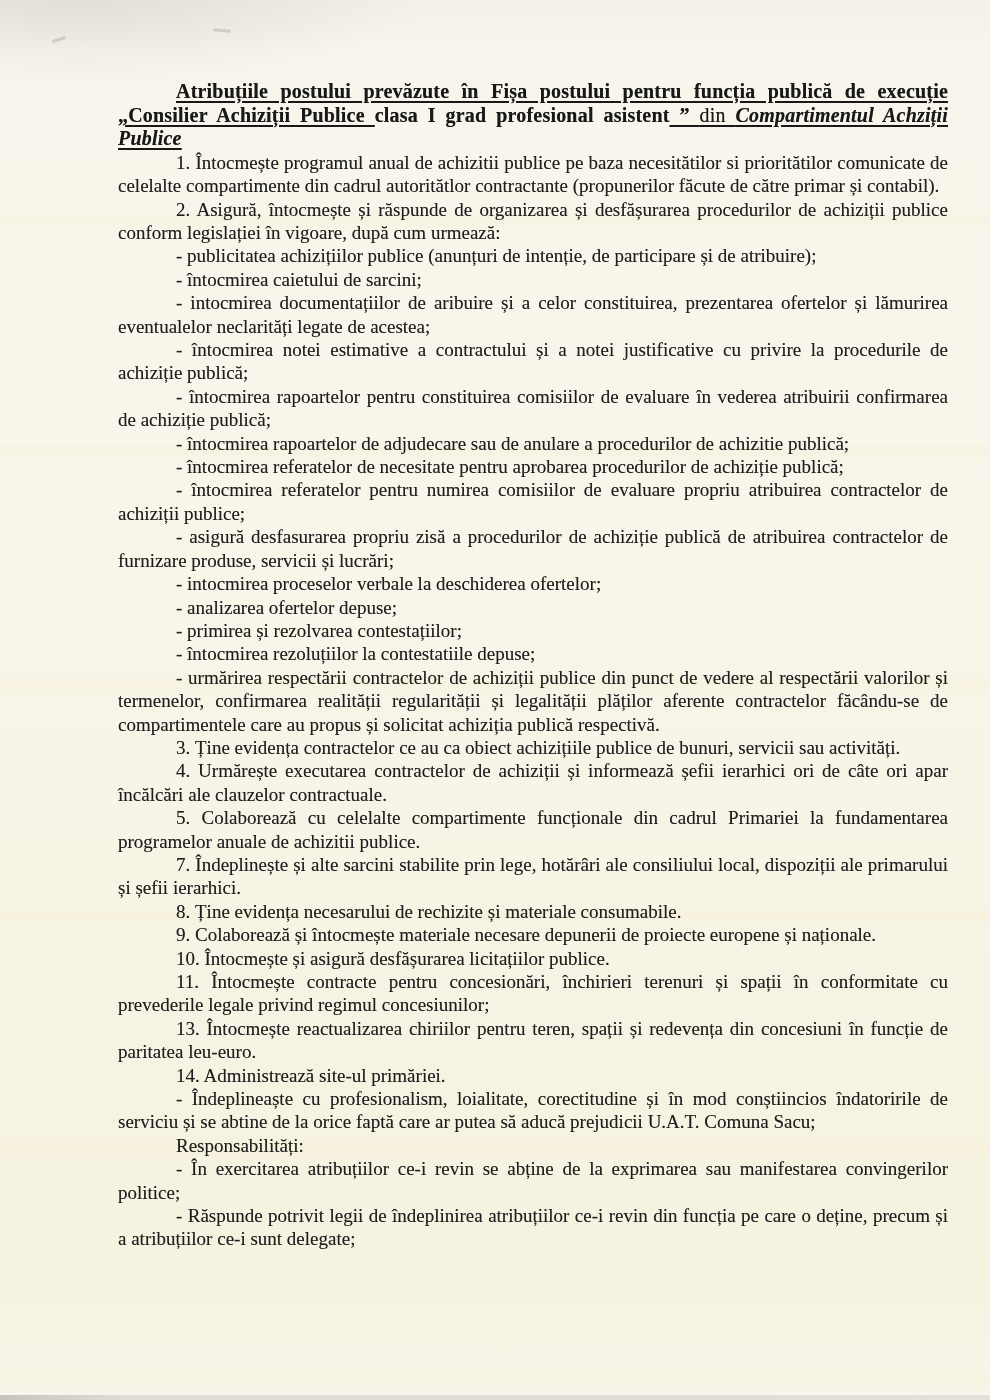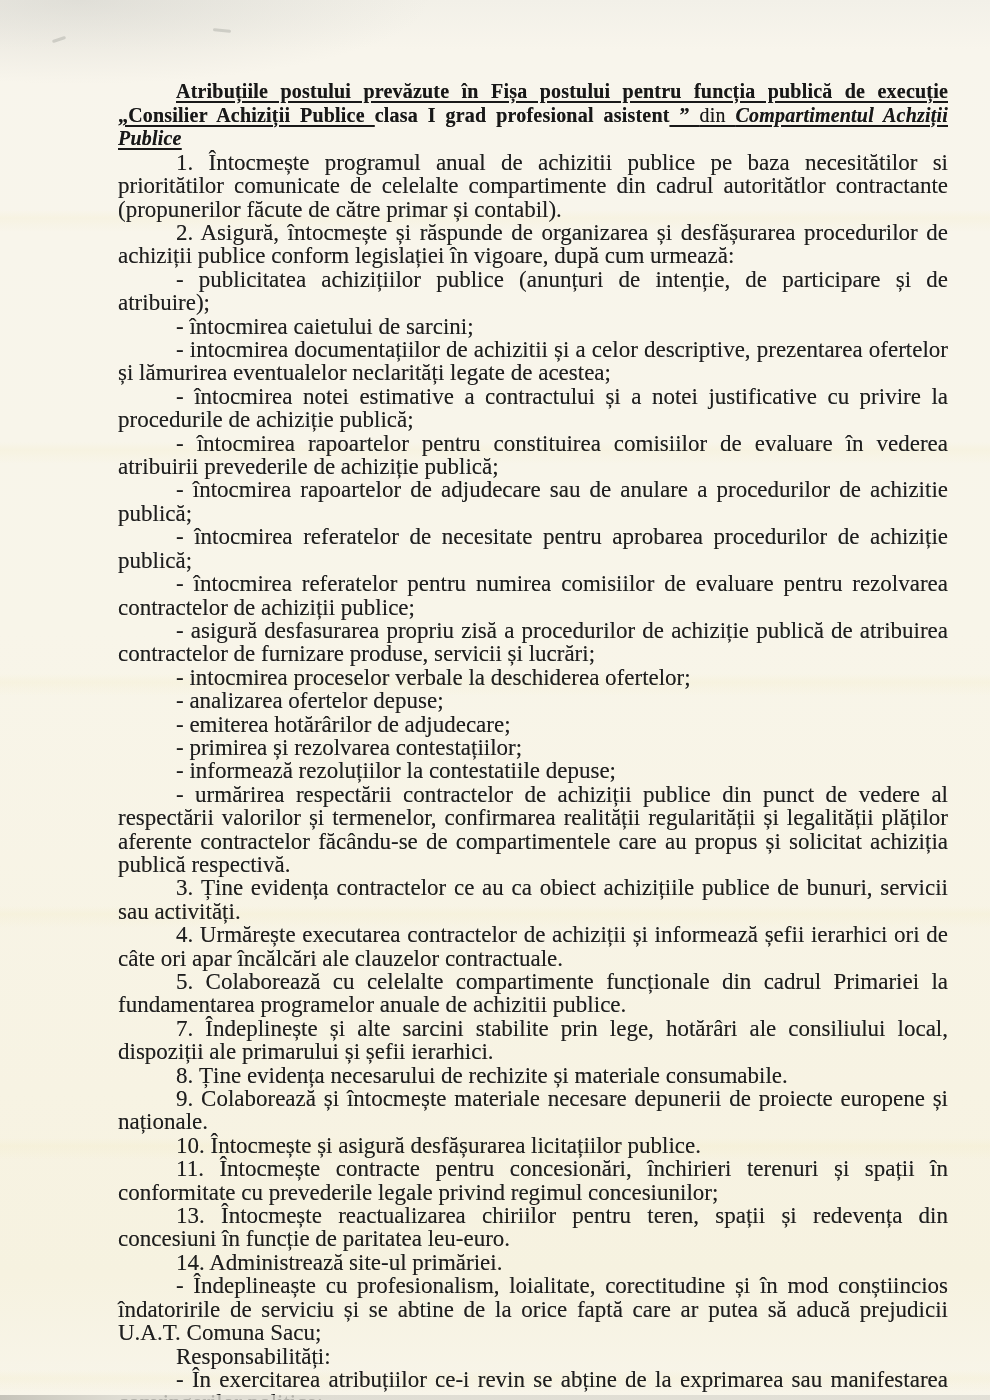--- a/index.html
+++ b/index.html
@@ -79,21 +79,21 @@
   .seg.b { font-weight: bold; }
   .seg.r { font-weight: normal; }
   .seg.i { font-style: italic; }
   .seg.u {
     text-decoration: underline;
     text-decoration-thickness: 2px;
     text-underline-offset: 3px;
   }
   .doc-body p {
     margin: 0;
-    font-size: 23px;
+    font-size: 19px;
     line-height: 23.4px;
     text-align: justify;
     text-indent: 58px;
     text-shadow: 0 0 0.5px rgba(30,30,30,0.45);
   }
 </style>
 </head>
 <body>
 
 <div class="paper">
@@ -101,32 +101,31 @@
   <div class="smudge smudge-1"></div>
   <div class="smudge smudge-2"></div>
 
   <div class="content">
     <h1 class="heading"><span class="seg b u">Atribuțiile postului prevăzute în Fișa postului pentru funcția publică de execuție </span><span class="seg b u">„Consilier Achiziții Publice </span><span class="seg b">clasa I grad profesional asistent</span><span class="seg b u"> ” </span><span class="seg r u">din </span><span class="seg b i u">Compartimentul Achziții Publice</span></h1>
     <div class="doc-body">
         <p class="seg r">1. Întocmește programul anual de achizitii publice pe baza necesitătilor si prioritătilor comunicate de celelalte compartimente din cadrul autoritătlor contractante (propunerilor făcute de către primar și contabil).</p>
         <p class="seg r">2. Asigură, întocmește și răspunde de organizarea și desfășurarea procedurilor de achiziții publice conform legislației în vigoare, după cum urmează:</p>
         <p class="seg r">- publicitatea achizițiilor publice (anunțuri de intenție, de participare și de atribuire);</p>
         <p class="seg r">- întocmirea caietului de sarcini;</p>
-        <p class="seg r">- intocmirea documentațiilor de achizitii și a celor descriptive, prezentarea ofertelor și lămurirea eventualelor neclarități legate de acestea;</p>
+        <p class="seg r">- intocmirea documentațiilor de aribuire și a celor constituirea, prezentarea ofertelor și lămurirea eventualelor neclarități legate de acestea;</p>
         <p class="seg r">- întocmirea notei estimative a contractului și a notei justificative cu privire la procedurile de achiziție publică;</p>
-        <p class="seg r">- întocmirea rapoartelor pentru constituirea comisiilor de evaluare în vederea atribuirii prevederile de achiziție publică;</p>
+        <p class="seg r">- întocmirea rapoartelor pentru constituirea comisiilor de evaluare în vederea atribuirii confirmarea de achiziție publică;</p>
         <p class="seg r">- întocmirea rapoartelor de adjudecare sau de anulare a procedurilor de achizitie publică;</p>
         <p class="seg r">- întocmirea referatelor de necesitate pentru aprobarea procedurilor de achiziție publică;</p>
-        <p class="seg r">- întocmirea referatelor pentru numirea comisiilor de evaluare pentru rezolvarea contractelor de achiziții publice;</p>
+        <p class="seg r">- întocmirea referatelor pentru numirea comisiilor de evaluare propriu atribuirea contractelor de achiziții publice;</p>
         <p class="seg r">- asigură desfasurarea propriu zisă a procedurilor de achiziție publică de atribuirea contractelor de furnizare produse, servicii și lucrări;</p>
         <p class="seg r">- intocmirea proceselor verbale la deschiderea ofertelor;</p>
         <p class="seg r">- analizarea ofertelor depuse;</p>
-        <p class="seg r">- emiterea hotărârilor de adjudecare;</p>
         <p class="seg r">- primirea și rezolvarea contestațiilor;</p>
-        <p class="seg r">- informează rezoluțiilor la contestatiile depuse;</p>
+        <p class="seg r">- întocmirea rezoluțiilor la contestatiile depuse;</p>
         <p class="seg r">- urmărirea respectării contractelor de achiziții publice din punct de vedere al respectării valorilor și termenelor, confirmarea realității regularității și legalității plăților aferente contractelor făcându-se de compartimentele care au propus și solicitat achiziția publică respectivă.</p>
         <p class="seg r">3. Ține evidența contractelor ce au ca obiect achizițiile publice de bunuri, servicii sau activități.</p>
         <p class="seg r">4. Urmărește executarea contractelor de achiziții și informează șefii ierarhici ori de câte ori apar încălcări ale clauzelor contractuale.</p>
         <p class="seg r">5. Colaborează cu celelalte compartimente funcționale din cadrul Primariei la fundamentarea programelor anuale de achizitii publice.</p>
         <p class="seg r">7. Îndeplinește și alte sarcini stabilite prin lege, hotărâri ale consiliului local, dispoziții ale primarului și șefii ierarhici.</p>
         <p class="seg r">8. Ține evidența necesarului de rechizite și materiale consumabile.</p>
         <p class="seg r">9. Colaborează și întocmește materiale necesare depunerii de proiecte europene și naționale.</p>
         <p class="seg r">10. Întocmește și asigură desfășurarea licitațiilor publice.</p>
         <p class="seg r">11. Întocmește contracte pentru concesionări, închirieri terenuri și spații în conformitate cu prevederile legale privind regimul concesiunilor;</p>
         <p class="seg r">13. Întocmește reactualizarea chiriilor pentru teren, spații și redevența din concesiuni în funcție de paritatea leu-euro.</p>

